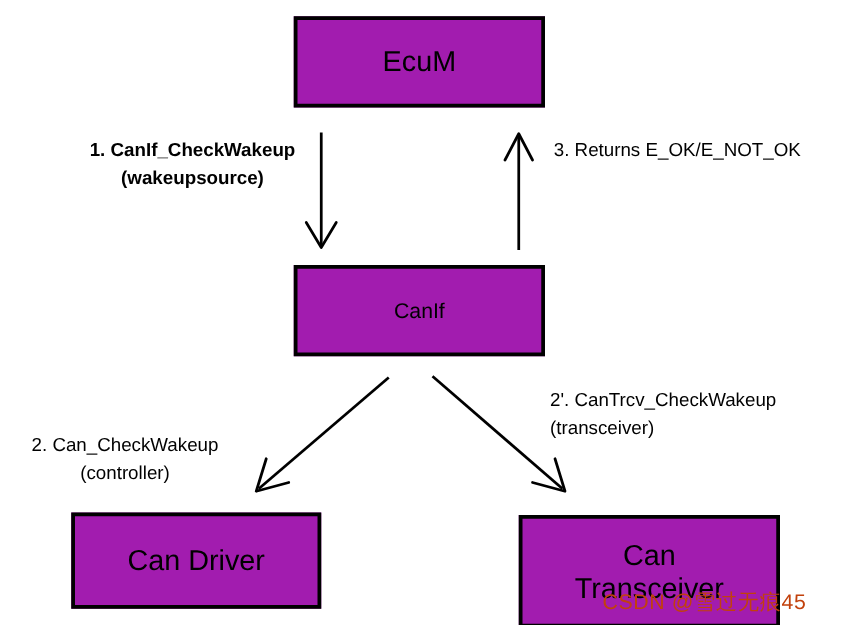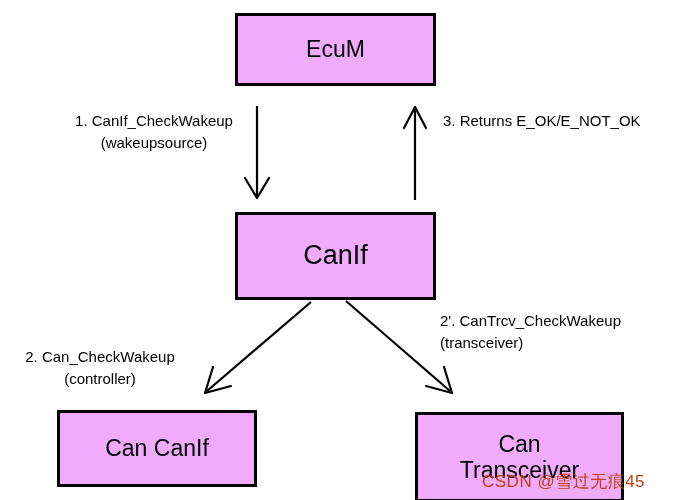--- a/index.html
+++ b/index.html
@@ -13,21 +13,21 @@
     height: 500px;
     background: #ffffff;
     overflow: hidden;
     font-family: "Liberation Sans", sans-serif;
     color: #000000;
   }
   .node {
     position: absolute;
     box-sizing: border-box;
     border: 3px solid #000000;
-    background: #f0abfc;
+    background: #a21caf;
     display: flex;
     align-items: center;
     justify-content: center;
     text-align: center;
     line-height: 1.15;
     color: #000000;
   }
   .node-label {
     display: block;
     white-space: pre-line;
@@ -36,22 +36,22 @@
     left: 235px;
     top: 13px;
     width: 201px;
     height: 73px;
     font-size: 23px;
   }
   #node-canif {
     left: 235px;
     top: 212px;
     width: 201px;
-    height: 88px;
-    font-size: 27px;
+    height: 73px;
+    font-size: 17px;
   }
   #node-can-driver {
     left: 57px;
     top: 410px;
     width: 200px;
     height: 77px;
     font-size: 23px;
   }
   #node-can-transceiver {
     left: 415px;
@@ -65,20 +65,21 @@
     font-size: 15px;
     line-height: 1.45;
     color: #000000;
     white-space: pre-line;
   }
   #label-canif-checkwakeup {
     left: 44px;
     top: 110px;
     width: 220px;
     text-align: center;
+    font-weight: bold;
   }
   #label-returns {
     left: 443px;
     top: 110px;
     width: 240px;
     text-align: left;
   }
   #label-can-checkwakeup {
     left: 0px;
     top: 310px;
@@ -140,21 +141,21 @@
 
   <div class="node" id="node-ecum">
     <span class="node-label">EcuM</span>
   </div>
 
   <div class="node" id="node-canif">
     <span class="node-label">CanIf</span>
   </div>
 
   <div class="node" id="node-can-driver">
-    <span class="node-label">Can CanIf</span>
+    <span class="node-label">Can Driver</span>
   </div>
 
   <div class="node" id="node-can-transceiver">
     <span class="node-label">Can
 Transceiver</span>
   </div>
 
   <div class="edge-label" id="label-canif-checkwakeup">1. CanIf_CheckWakeup
 (wakeupsource)</div>
 

